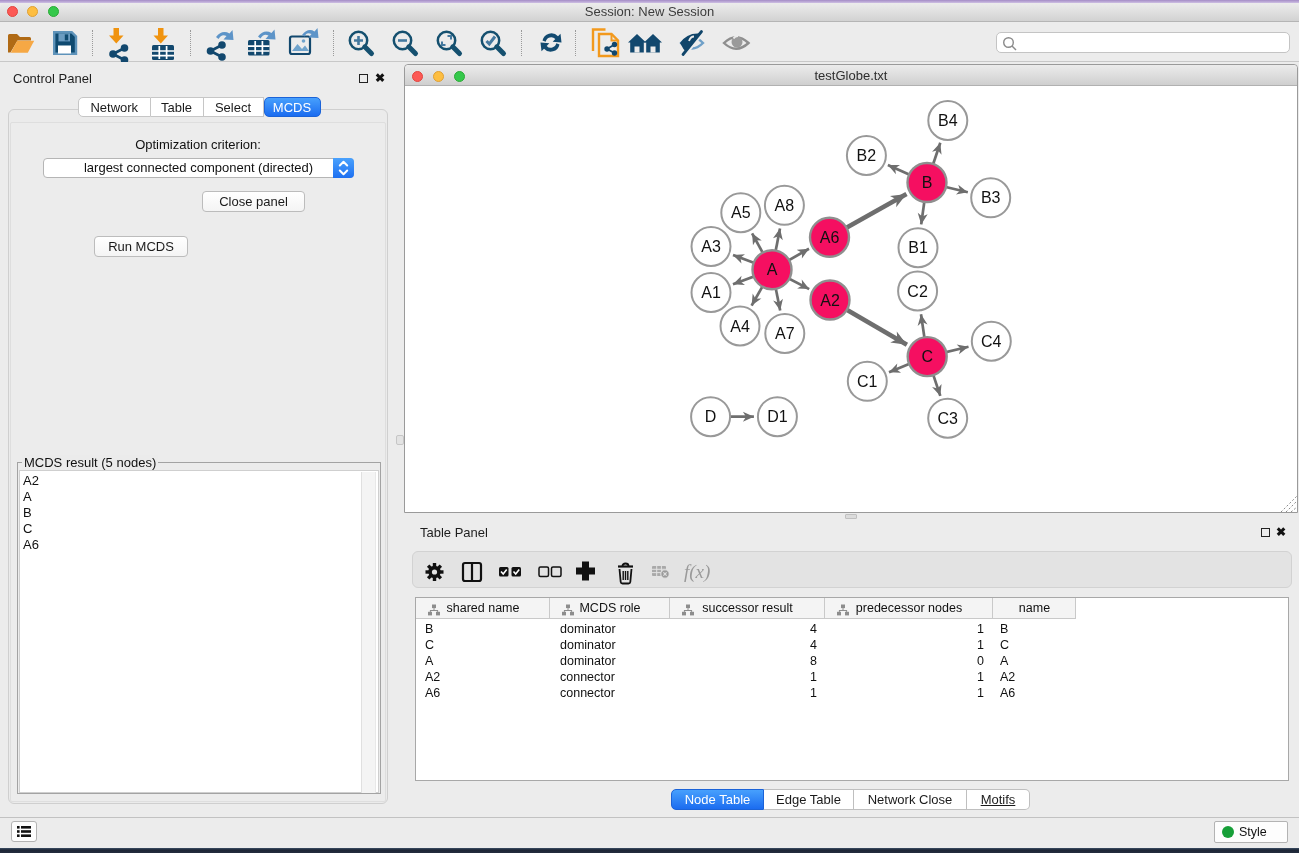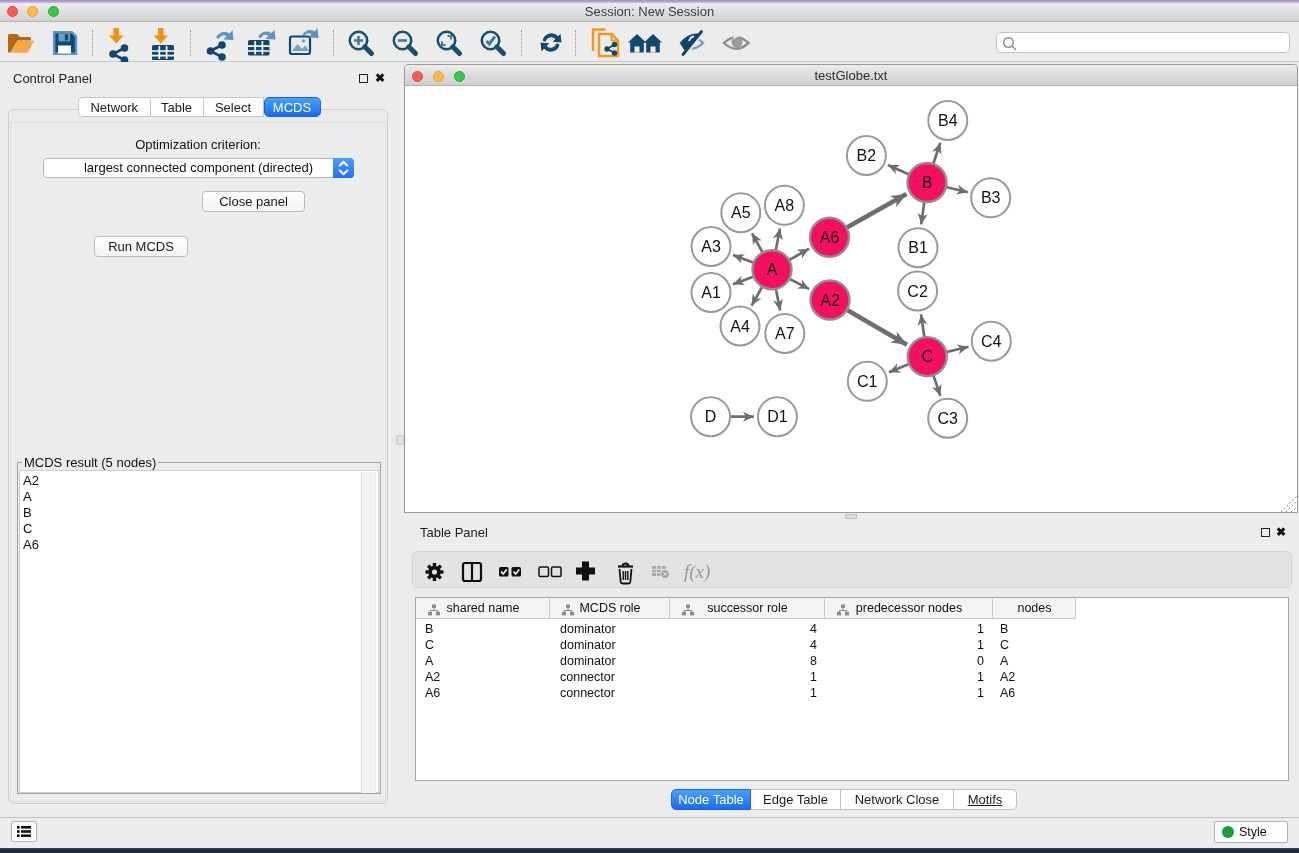--- a/index.html
+++ b/index.html
@@ -358,41 +358,41 @@
 <div class="abs" style="left:550px;top:601px;width:120px;text-align:center;font-size:12.5px;color:#111;">MCDS role</div>
 <div class="abs" style="left:562px;top:602px;"><svg width="12" height="12" viewBox="0 0 12 12">
       <g fill="#8d8d8d">
         <rect x="4" y="0.5" width="4" height="3.6"></rect>
         <rect x="0" y="7.8" width="4" height="3.6"></rect>
         <rect x="8" y="7.8" width="4" height="3.6"></rect>
         <path d="M5.6 4 h0.9 v2 h3.6 v2 h-0.9 v-1.1 h-6.4 v1.1 h-0.9 v-2 h3.6 z"></path>
       </g>
     </svg></div>
 <div class="abs" style="left:670px;top:598px;width:155px;height:21px;border-right:1px solid #c9c9c9;"></div>
-<div class="abs" style="left:670px;top:601px;width:155px;text-align:center;font-size:12.5px;color:#111;">successor role</div>
+<div class="abs" style="left:670px;top:601px;width:155px;text-align:center;font-size:12.5px;color:#111;">successor result</div>
 <div class="abs" style="left:682px;top:602px;"><svg width="12" height="12" viewBox="0 0 12 12">
       <g fill="#8d8d8d">
         <rect x="4" y="0.5" width="4" height="3.6"></rect>
         <rect x="0" y="7.8" width="4" height="3.6"></rect>
         <rect x="8" y="7.8" width="4" height="3.6"></rect>
         <path d="M5.6 4 h0.9 v2 h3.6 v2 h-0.9 v-1.1 h-6.4 v1.1 h-0.9 v-2 h3.6 z"></path>
       </g>
     </svg></div>
 <div class="abs" style="left:825px;top:598px;width:168px;height:21px;border-right:1px solid #c9c9c9;"></div>
 <div class="abs" style="left:825px;top:601px;width:168px;text-align:center;font-size:12.5px;color:#111;">predecessor nodes</div>
 <div class="abs" style="left:837px;top:602px;"><svg width="12" height="12" viewBox="0 0 12 12">
       <g fill="#8d8d8d">
         <rect x="4" y="0.5" width="4" height="3.6"></rect>
         <rect x="0" y="7.8" width="4" height="3.6"></rect>
         <rect x="8" y="7.8" width="4" height="3.6"></rect>
         <path d="M5.6 4 h0.9 v2 h3.6 v2 h-0.9 v-1.1 h-6.4 v1.1 h-0.9 v-2 h3.6 z"></path>
       </g>
     </svg></div>
 <div class="abs" style="left:993px;top:598px;width:83px;height:21px;border-right:1px solid #c9c9c9;"></div>
-<div class="abs" style="left:993px;top:601px;width:83px;text-align:center;font-size:12.5px;color:#111;">nodes</div>
+<div class="abs" style="left:993px;top:601px;width:83px;text-align:center;font-size:12.5px;color:#111;">name</div>
 <div class="abs" style="left:425px;top:622px;font-size:12.5px;color:#111;">B</div>
 <div class="abs" style="left:560px;top:622px;font-size:12.5px;color:#111;">dominator</div>
 <div class="abs" style="left:670px;top:622px;width:147px;text-align:right;font-size:12.5px;color:#111;">4</div>
 <div class="abs" style="left:825px;top:622px;width:159px;text-align:right;font-size:12.5px;color:#111;">1</div>
 <div class="abs" style="left:1000px;top:622px;font-size:12.5px;color:#111;">B</div>
 <div class="abs" style="left:425px;top:638px;font-size:12.5px;color:#111;">C</div>
 <div class="abs" style="left:560px;top:638px;font-size:12.5px;color:#111;">dominator</div>
 <div class="abs" style="left:670px;top:638px;width:147px;text-align:right;font-size:12.5px;color:#111;">4</div>
 <div class="abs" style="left:825px;top:638px;width:159px;text-align:right;font-size:12.5px;color:#111;">1</div>
 <div class="abs" style="left:1000px;top:638px;font-size:12.5px;color:#111;">C</div>
@@ -405,21 +405,21 @@
 <div class="abs" style="left:560px;top:670px;font-size:12.5px;color:#111;">connector</div>
 <div class="abs" style="left:670px;top:670px;width:147px;text-align:right;font-size:12.5px;color:#111;">1</div>
 <div class="abs" style="left:825px;top:670px;width:159px;text-align:right;font-size:12.5px;color:#111;">1</div>
 <div class="abs" style="left:1000px;top:670px;font-size:12.5px;color:#111;">A2</div>
 <div class="abs" style="left:425px;top:686px;font-size:12.5px;color:#111;">A6</div>
 <div class="abs" style="left:560px;top:686px;font-size:12.5px;color:#111;">connector</div>
 <div class="abs" style="left:670px;top:686px;width:147px;text-align:right;font-size:12.5px;color:#111;">1</div>
 <div class="abs" style="left:825px;top:686px;width:159px;text-align:right;font-size:12.5px;color:#111;">1</div>
 <div class="abs" style="left:1000px;top:686px;font-size:12.5px;color:#111;">A6</div>
 <div class="abs" style="left:671px;top:789px;height:21px;display:flex;">
-<div class="btab" style="width:80px;background:linear-gradient(180deg,#47a0fd,#1b6cf0);color:#fff;border:1px solid #1b63d8;border-radius:5px 0 0 5px;">Node Table</div>
+<div class="btab" style="width:93px;background:linear-gradient(180deg,#47a0fd,#1b6cf0);color:#fff;border:1px solid #1b63d8;border-radius:5px 0 0 5px;">Node Table</div>
 <div class="btab" style="width:90px;">Edge Table</div>
 <div class="btab" style="width:113px;">Network Close</div>
 <div class="btab" style="width:63px;border-radius:0 5px 5px 0;text-decoration:underline;">Motifs</div>
 </div>
 <div class="abs statusline"></div>
 <div class="abs" style="left:11px;top:821px;width:26px;height:21px;background:#fdfdfd;border:1px solid #b3b3b3;border-radius:3px;">
 <svg width="24" height="19" viewBox="0 0 24 19">
       <g fill="#111">
         <rect x="5" y="4" width="2.6" height="2.6"></rect>
         <rect x="9" y="4" width="10" height="2.6"></rect>

